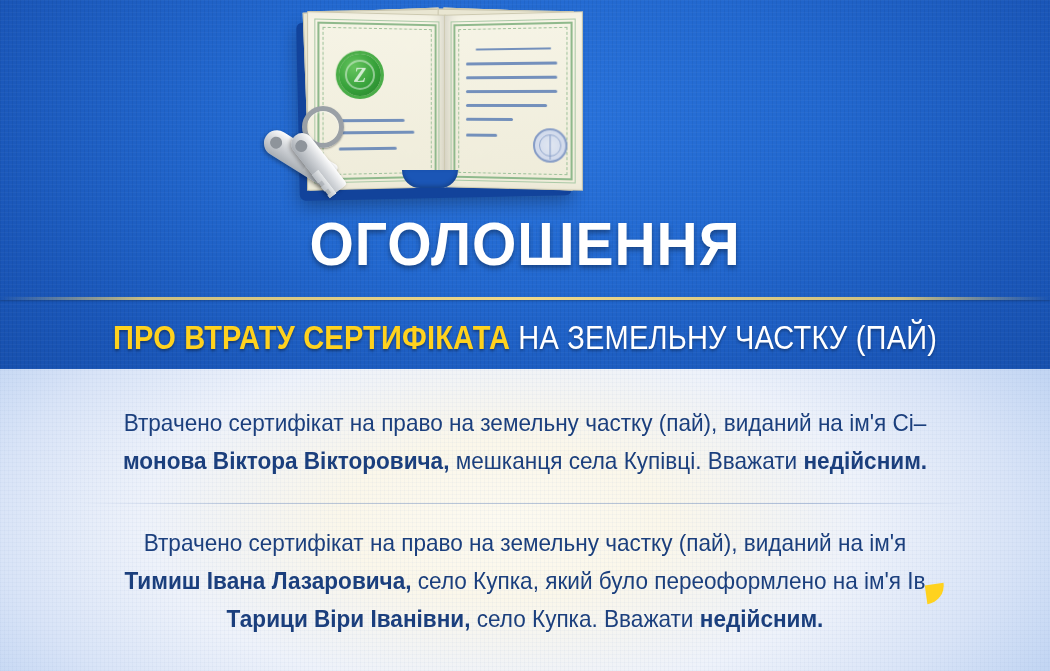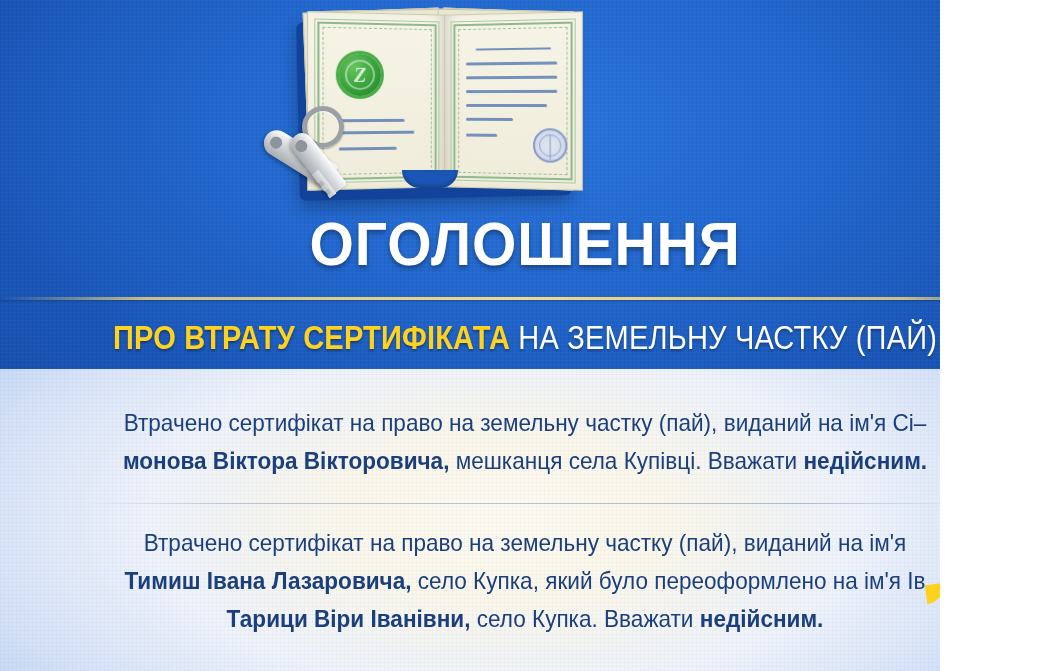--- a/index.html
+++ b/index.html
@@ -5,21 +5,21 @@
   * { margin:0; padding:0; box-sizing:border-box; }
 
   html, body {
     width:1050px; height:671px;
     overflow:hidden;
     font-family:"Liberation Sans", sans-serif;
   }
 
   #poster {
     position:relative;
-    width:940px; height:671px;
+    width:1050px; height:671px;
     background:#1d5fc6;
     overflow:hidden;
   }
 
   
   .blue-panel {
     position:absolute; left:0; top:0; width:1050px; height:369px;
     background:
       radial-gradient(ellipse 780px 420px at 50% 34%, #2a74dd 0%, #2268cf 38%, #1a56b8 72%, #164da8 100%);
   }

